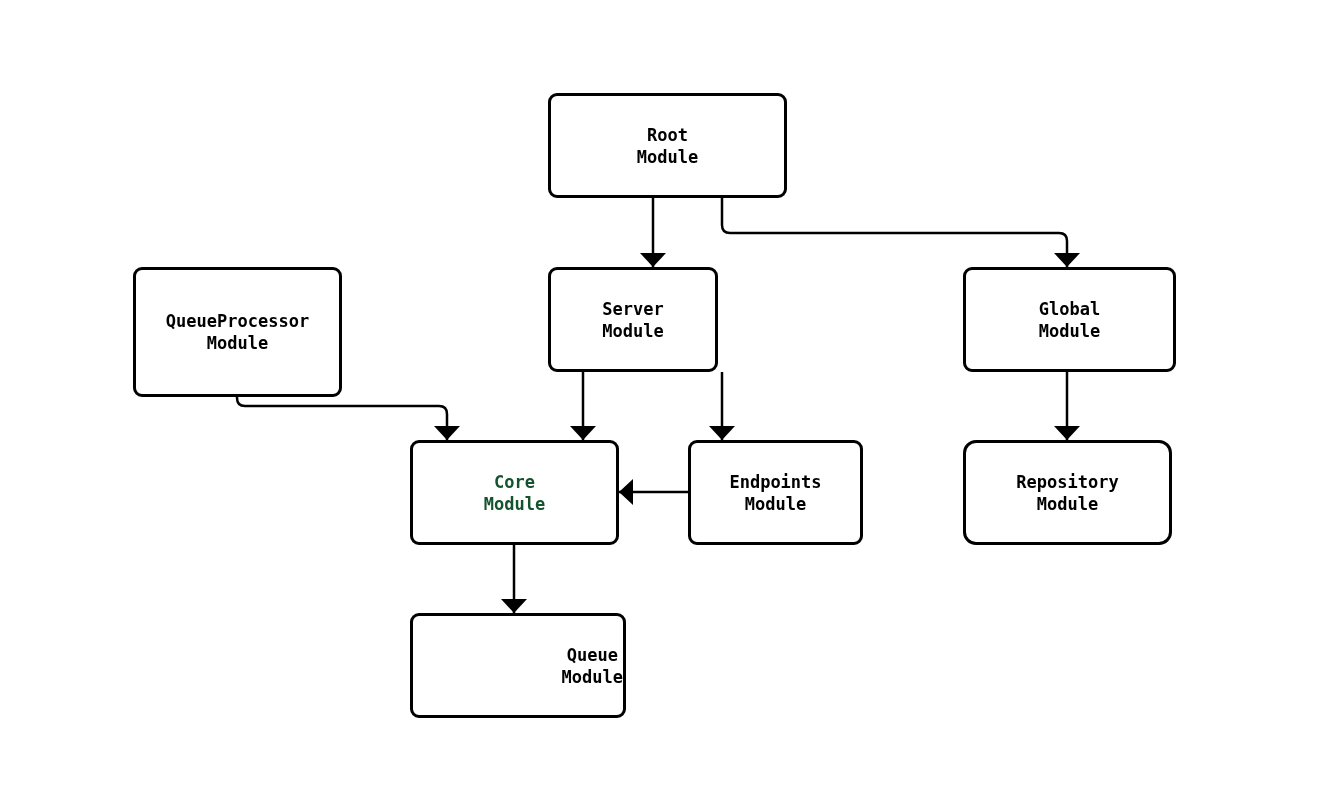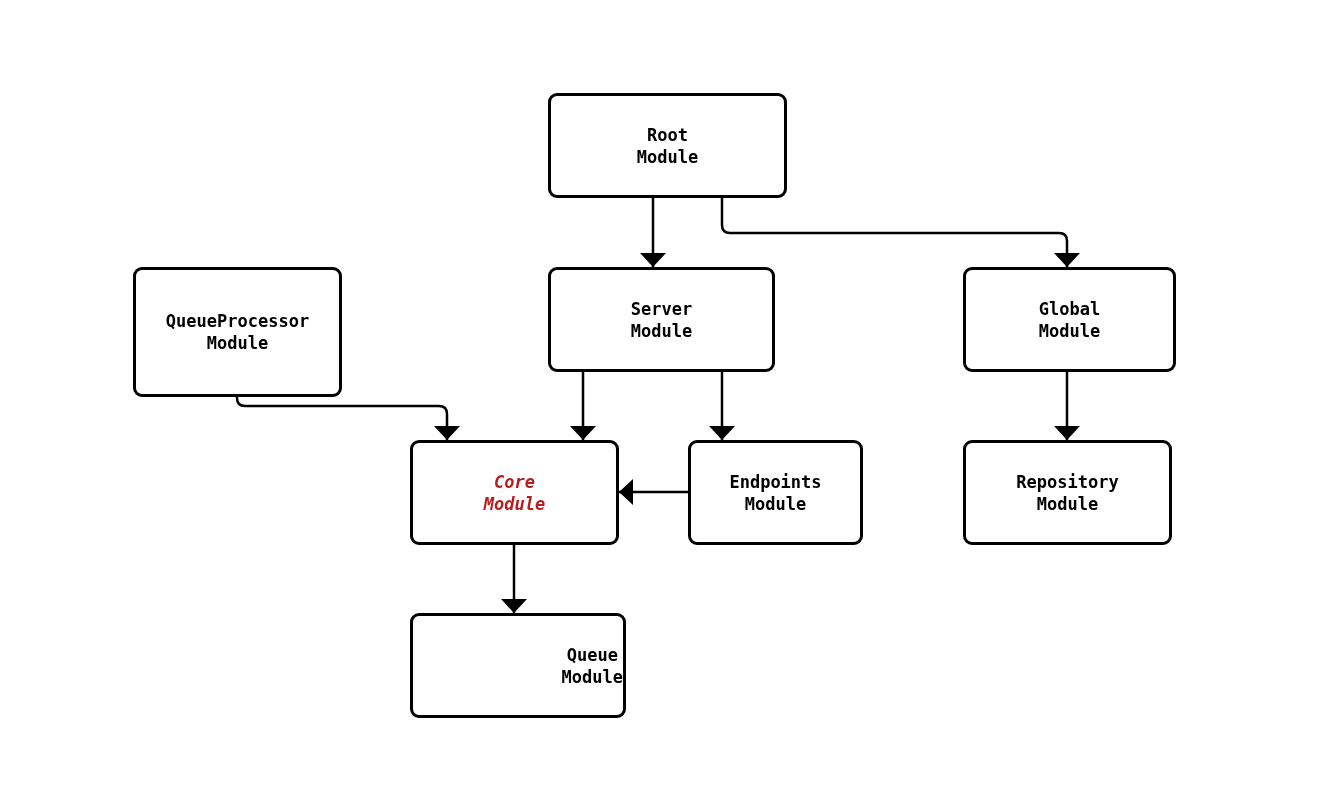--- a/index.html
+++ b/index.html
@@ -73,37 +73,37 @@
   </svg>
   <div class="node-layer">
       <div class="node" style="left: 548px; top: 93px; width: 239px; height: 105px; border-color: rgb(0, 0, 0); background: rgb(255, 255, 255);">
         <span class="node-label" style="color: rgb(0, 0, 0);">Root
 Module</span>
       </div>
       <div class="node" style="left: 133px; top: 267px; width: 209px; height: 130px; border-color: rgb(0, 0, 0); background: rgb(255, 255, 255);">
         <span class="node-label" style="color: rgb(0, 0, 0);">QueueProcessor
 Module</span>
       </div>
-      <div class="node" style="left: 548px; top: 267px; width: 227px; height: 105px; border-color: rgb(0, 0, 0); background: rgb(255, 255, 255);">
+      <div class="node" style="left: 548px; top: 267px; width: 170px; height: 105px; border-color: rgb(0, 0, 0); background: rgb(255, 255, 255);">
         <span class="node-label" style="color: rgb(0, 0, 0);">Server
 Module</span>
       </div>
       <div class="node" style="left: 963px; top: 267px; width: 213px; height: 105px; border-color: rgb(0, 0, 0); background: rgb(255, 255, 255);">
         <span class="node-label" style="color: rgb(0, 0, 0);">Global
 Module</span>
       </div>
       <div class="node" style="left: 410px; top: 440px; width: 209px; height: 105px; border-color: rgb(0, 0, 0); background: rgb(255, 255, 255);">
-        <span class="node-label" style="color: #b91c1c; font-style: italic;">Core
+        <span class="node-label" style="color: #14532d;">Core
 Module</span>
       </div>
       <div class="node" style="left: 688px; top: 440px; width: 175px; height: 105px; border-color: rgb(0, 0, 0); background: rgb(255, 255, 255);">
         <span class="node-label" style="color: rgb(0, 0, 0);">Endpoints
 Module</span>
       </div>
-      <div class="node" style="left: 963px; top: 440px; width: 209px; height: 105px; border-color: rgb(0, 0, 0); background: rgb(255, 255, 255);">
+      <div class="node" style="left: 963px; top: 440px; width: 209px; height: 105px; border-color: rgb(0, 0, 0); background: rgb(255, 255, 255); border-radius: 13px;">
         <span class="node-label" style="color: rgb(0, 0, 0);">Repository
 Module</span>
       </div>
       <div class="node" style="left: 410px; top: 613px; width: 216px; height: 105px; border-color: rgb(0, 0, 0); background: rgb(255, 255, 255); justify-content: flex-end;">
         <span class="node-label" style="color: rgb(0, 0, 0);">Queue
 Module</span>
       </div>
     </div>
 </div>
 

